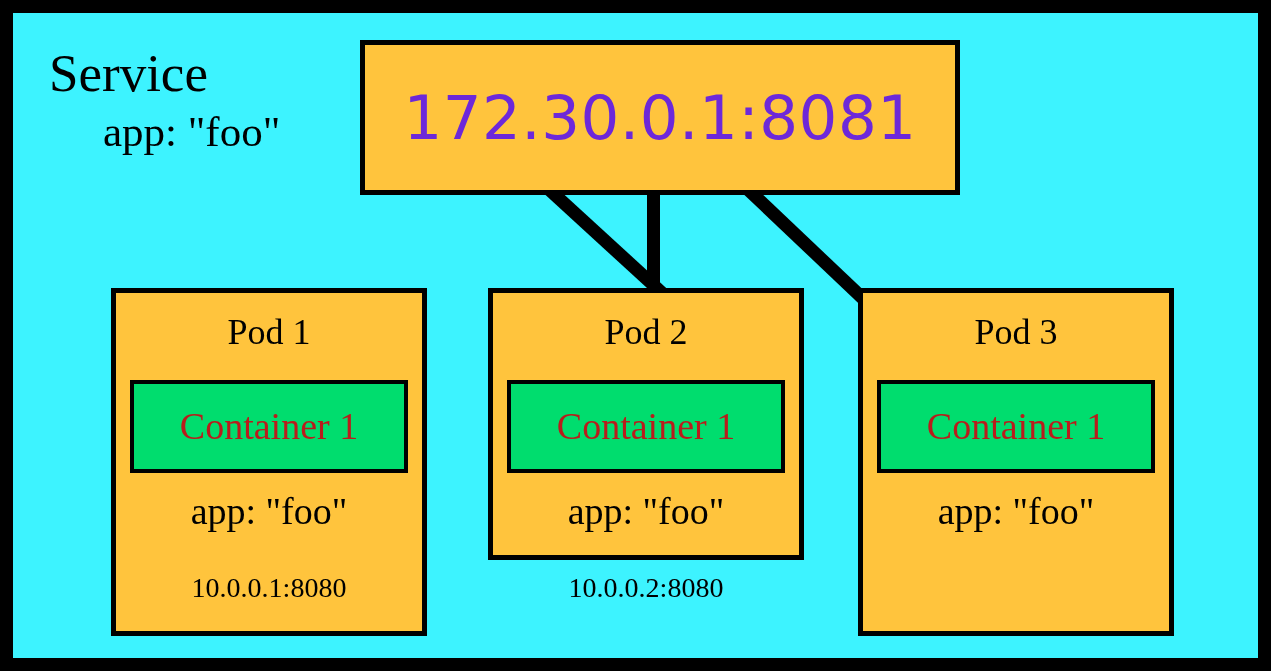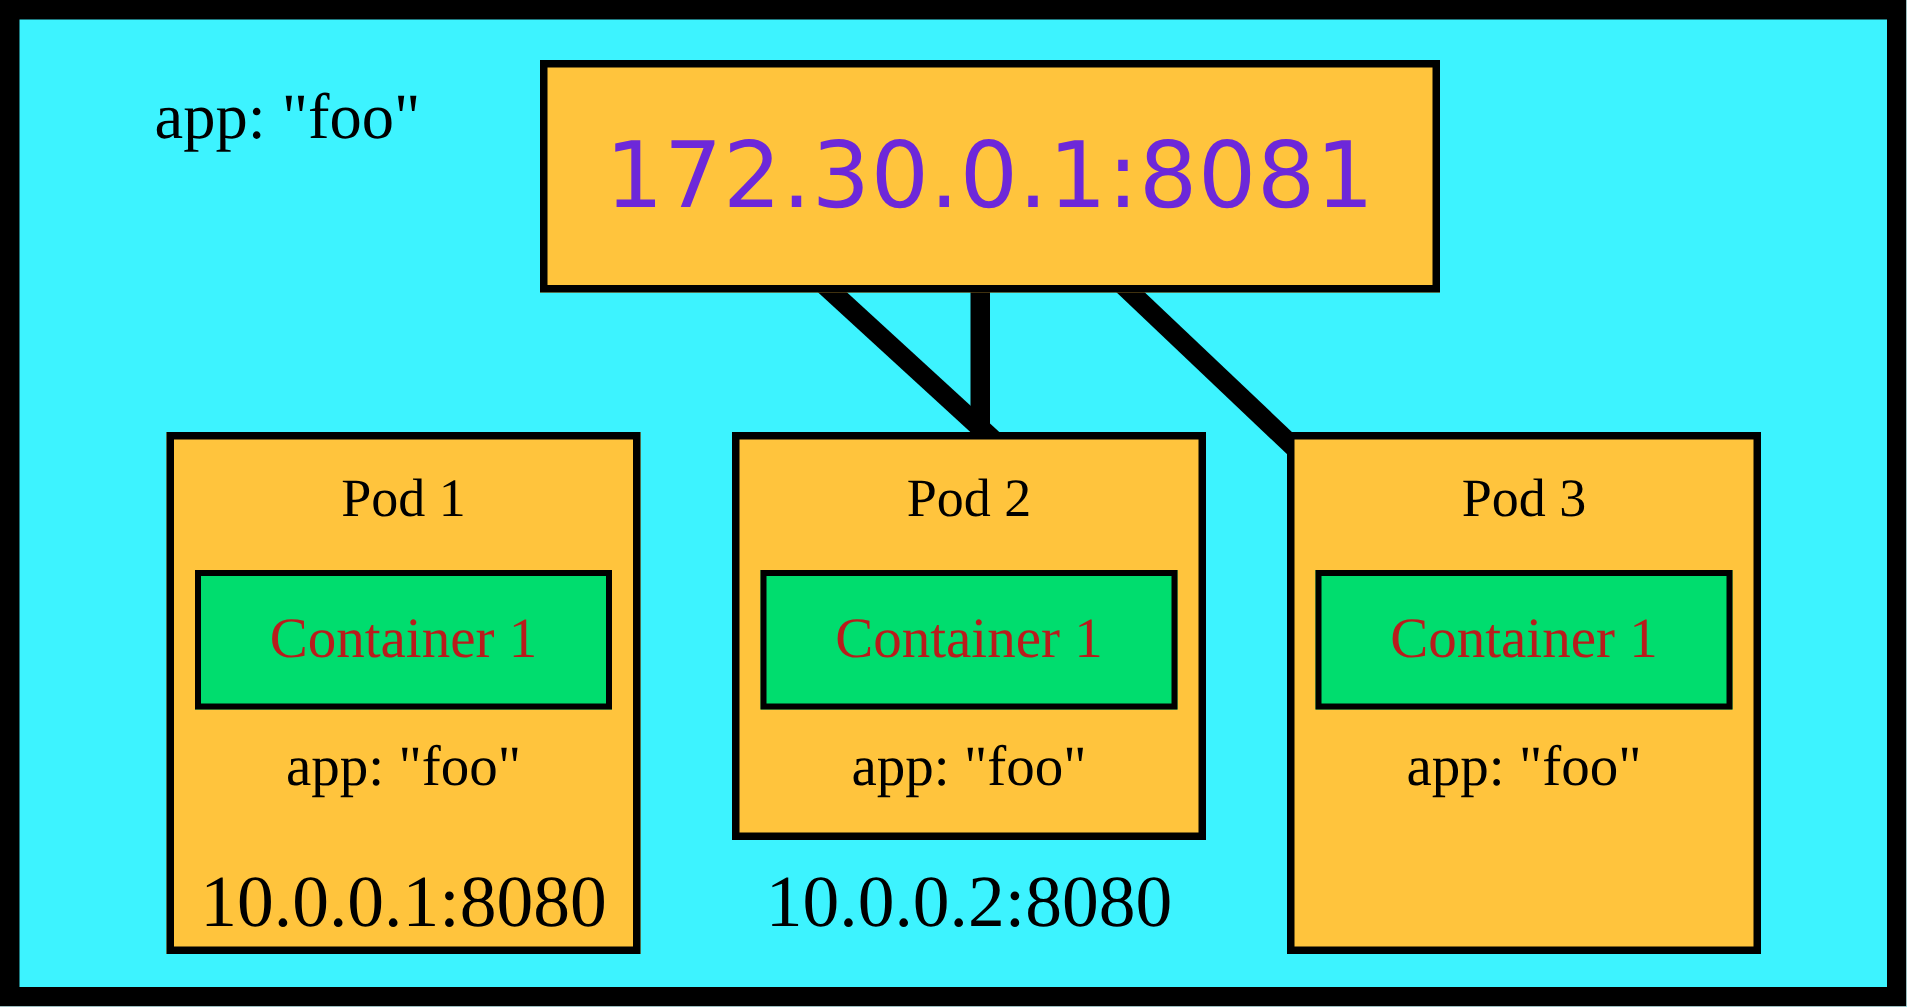--- a/index.html
+++ b/index.html
@@ -96,21 +96,21 @@
     right: 0;
     text-align: center;
     font-size: 38px;
     color: #000;
   }
   .pod-addr {
     position: absolute;
     left: 0;
     right: 0;
     text-align: center;
-    font-size: 49px;
+    font-size: 28px;
     color: #000;
   }
   .ctr-text {
     position: absolute;
     left: 0;
     right: 0;
     top: 50%;
     transform: translateY(-52%);
     text-align: center;
     font-size: 38px;
@@ -123,20 +123,21 @@
     transform-origin: 0 50%;
   }
 </style>
 </head>
 <body>
 
 <div id="canvas">
   <div id="frame">
 
     <div class="svc-block">
+      <div class="svc-title">Service</div>
       <div class="svc-sel">app: "foo"</div>
     </div>
 
     <div class="edge" style="left:535px; top:169px; width:164px; height:13px;
                 transform: rotate(42.5deg);"></div>
 
     <div class="edge" style="left:634px; top:169px; width:13px; height:117px;"></div>
 
     <div class="edge" style="left:734px; top:169px; width:162px; height:13px;
                 transform: rotate(43.5deg);"></div>

